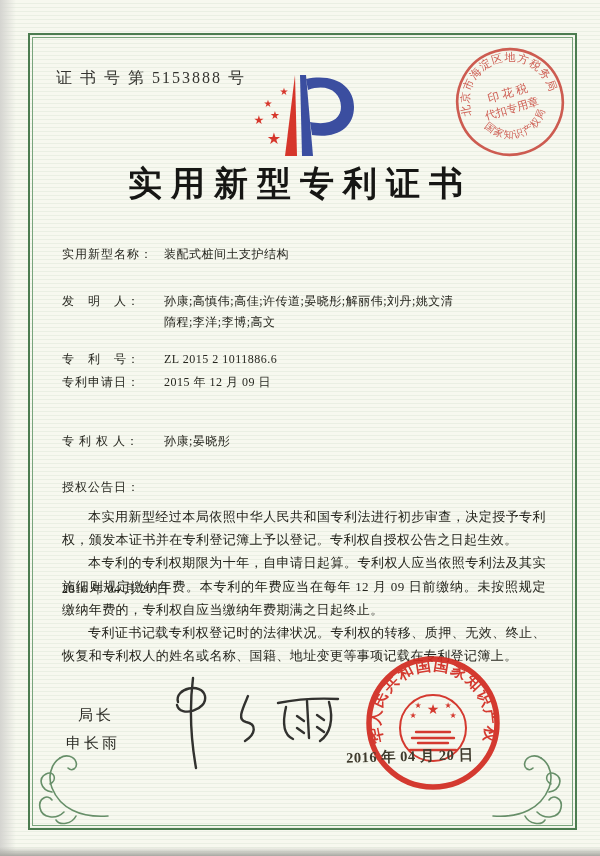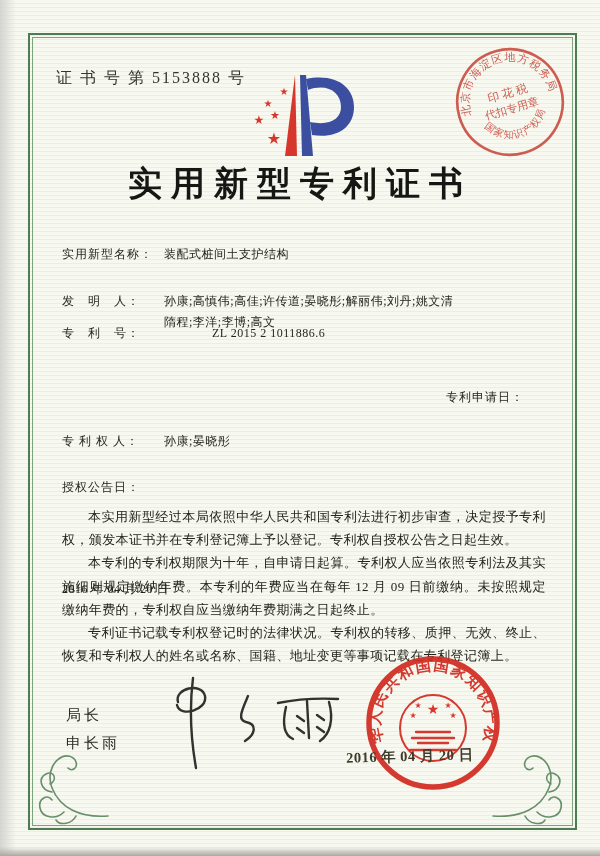--- a/index.html
+++ b/index.html
@@ -51,34 +51,34 @@
   }
   .field-row{
     position:absolute;left:62px;width:486px;display:flex;
     font-size:12px;color:#26261f;line-height:21px;
   }
   .field-label{flex:0 0 102px;letter-spacing:1px;white-space:nowrap;}
   .field-value{flex:1;letter-spacing:.5px;}
   .field-value span{display:block;}
   .row-name{top:244px;}
   .row-inventors{top:291px;}
-  .row-patentno{top:323px;gap:48px;}
-  .row-filing{top:387px;justify-content:flex-end;}
+  .row-patentno{top:349px;}
+  .row-filing{top:372px;}
   .row-patentee{top:431px;}
   .row-grant{top:477px;flex-direction:column;}
 
   .body-text{
     position:absolute;left:62px;top:498px;width:484px;
     font-size:13px;line-height:23.2px;color:#24241d;
     text-align:justify;letter-spacing:.4px;margin-top:7px;
   }
   .body-text p{margin:0;text-indent:2em;}
 
   .signer{position:absolute;left:66px;font-size:15px;color:#2a2a24;letter-spacing:3px;}
-  .signer-title{top:706px;}
+  .signer-title{top:706px;margin-left:12px;}
   .signer-name{top:734px;}
   .signature{position:absolute;left:150px;top:672px;width:210px;height:104px;}
   .grant-seal{position:absolute;left:360px;top:650px;width:146px;height:146px;opacity:.92;}
   .seal-date{
     position:absolute;left:346px;top:747px;z-index:3;
     font-size:14.5px;font-weight:bold;color:#3e3a2c;letter-spacing:.5px;
     transform:rotate(-1.5deg);
   }
   .page-footer{
     position:absolute;left:0;right:0;top:802px;text-align:center;
@@ -159,20 +159,21 @@
     </div>
   </div>
 
   <div class="field-row row-patentno">
     <div class="field-label">专　利　号：</div>
     <div class="field-value">ZL 2015 2 1011886.6</div>
   </div>
 
   <div class="field-row row-filing">
     <div class="field-label">专利申请日：</div>
+    <div class="field-value">2015 年 12 月 09 日</div>
   </div>
 
   <div class="field-row row-patentee">
     <div class="field-label">专 利 权 人：</div>
     <div class="field-value">孙康;晏晓彤</div>
   </div>
 
   <div class="field-row row-grant">
     <div class="field-label">授权公告日：</div>
     <div class="field-value">2016 年 04 月 20 日</div>

